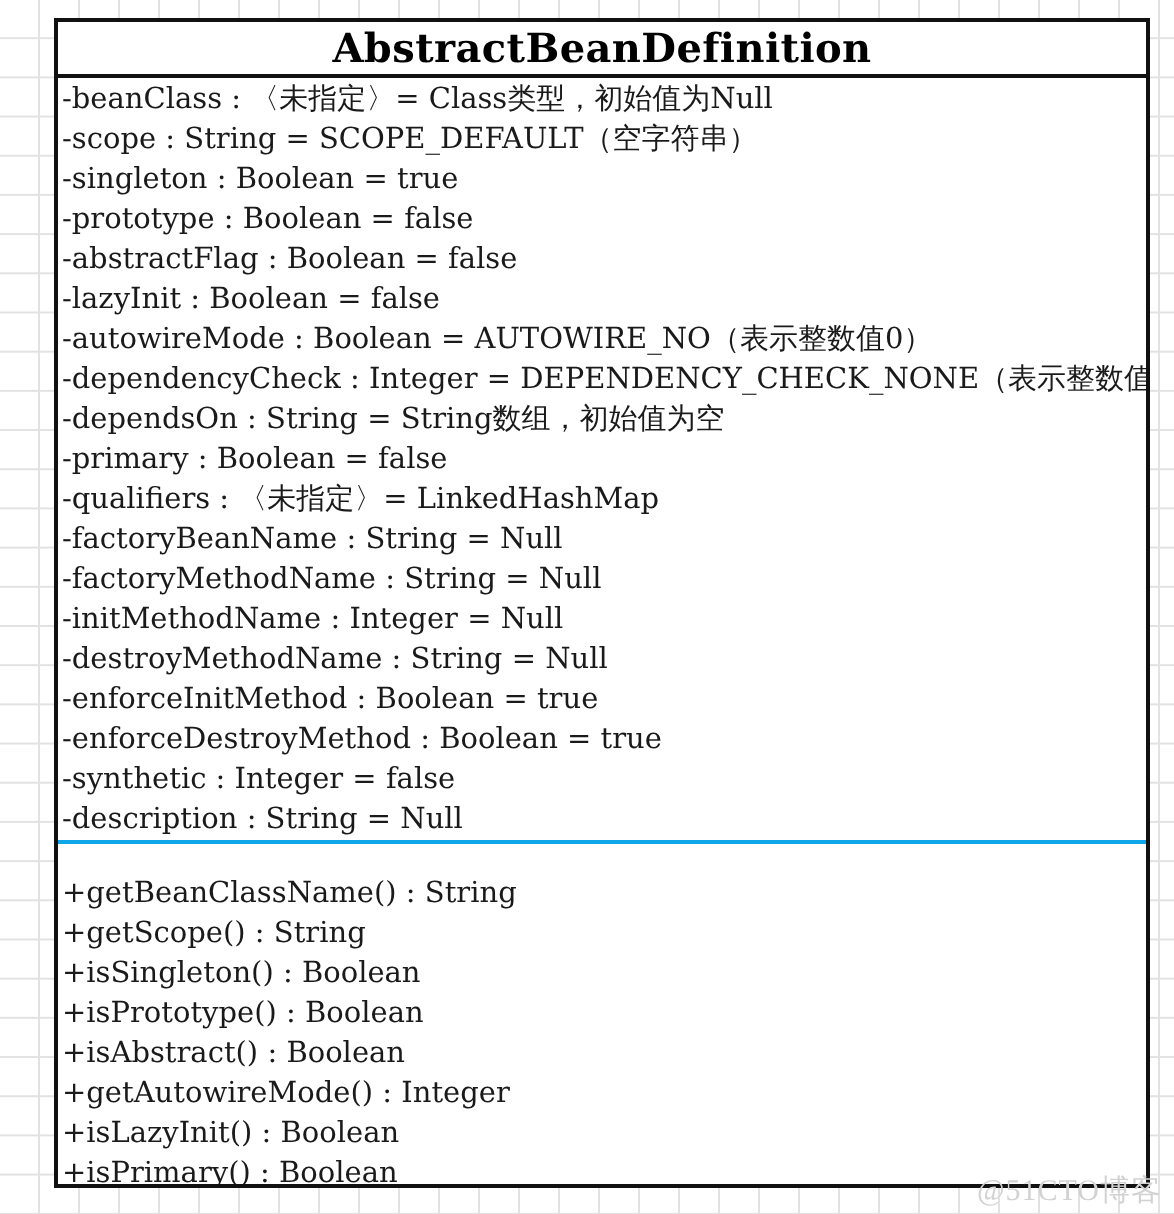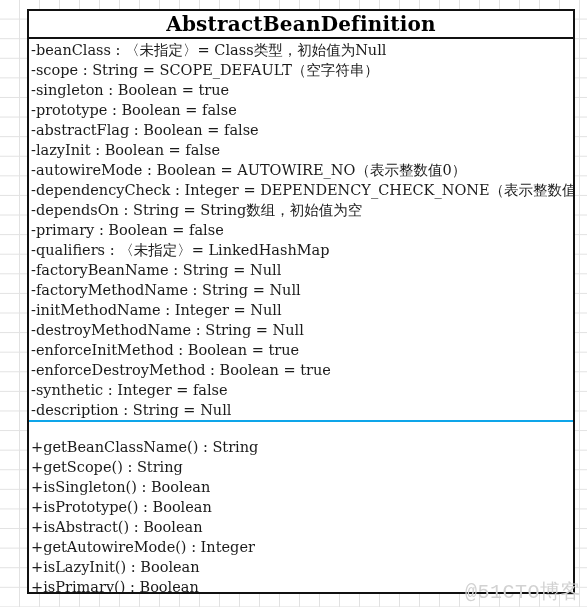--- a/index.html
+++ b/index.html
@@ -74,22 +74,22 @@
     white-space: nowrap;
     padding-left: 2px;
     overflow: hidden;
   }
 
   
   #watermark {
     position: absolute;
     right: 6px;
     bottom: 2px;
-    font-family: Liberation Mono, monospace;
-    font-size: 20px;
+    font-family: Liberation Serif, serif;
+    font-size: 15px;
     color: #d2d2d2;
     letter-spacing: 0.5px;
     white-space: nowrap;
     pointer-events: none;
     z-index: 5;
     margin-left: 16px;
   }
 </style>
 </head>
 <body>

